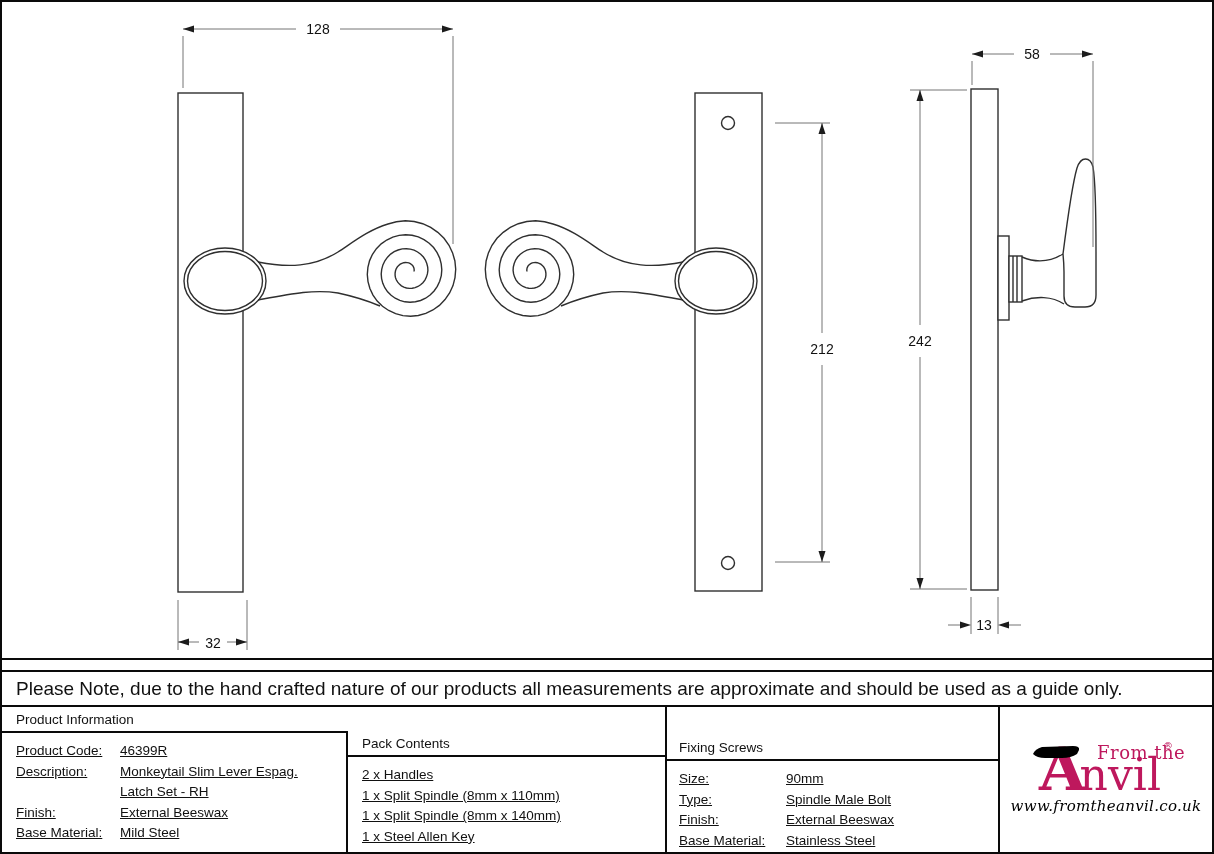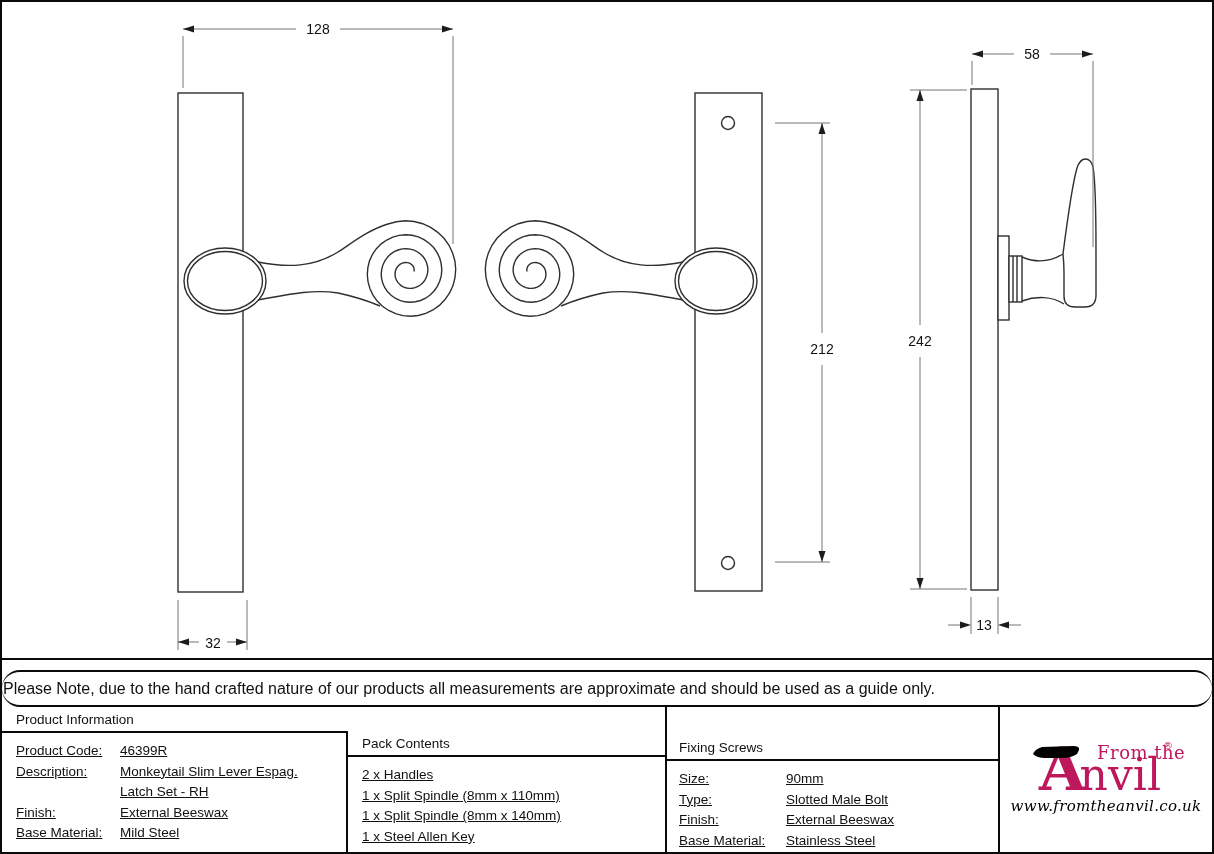--- a/index.html
+++ b/index.html
@@ -14,21 +14,21 @@
   .lnf { fill:#ffffff; stroke:#2f2f2f; stroke-width:1.4; }
   .dim { fill:none; stroke:#757575; stroke-width:1; }
   .arr { fill:#1c1c1c; stroke:none; }
   .dimtxt { font:14px "Liberation Sans",sans-serif; fill:#111;
             text-anchor:middle; dominant-baseline:central; }
   .rule-drawing-bottom { position:absolute; left:0; top:656px; width:100%; height:2px; background:#0a0a0a; }
   .note-box {
     position:absolute; left:0; top:668px; width:100%; height:37px;
     border-top:2px solid #0a0a0a; border-bottom:2px solid #0a0a0a;
     box-sizing:border-box; display:flex; align-items:center;
-    padding-left:1px; font-size:16px;border-radius:18px;
+    padding-left:14px; font-size:19px;
   }
   .info-table {
     position:absolute; left:0; top:705px; width:100%; height:145px;
     display:flex; font-size:13.5px;
   }
   .tcol { box-sizing:border-box; height:100%; }
   .tcol + .tcol { border-left:2px solid #0a0a0a; }
   .tcol-product { width:344px; }
   .tcol-pack    { width:319px;margin-top:24px; }
   .tcol-fixing  { width:333px; }
@@ -191,21 +191,21 @@
 
     <div class="tcol tcol-fixing">
       <div class="tcol-header">Fixing Screws</div>
       <div class="tcol-body">
         <div class="kv">
           <span class="k">Size:</span>
           <span class="v">90mm</span>
         </div>
         <div class="kv">
           <span class="k">Type:</span>
-          <span class="v">Slotted Male Bolt</span>
+          <span class="v">Spindle Male Bolt</span>
         </div>
         <div class="kv">
           <span class="k">Finish:</span>
           <span class="v">External Beeswax</span>
         </div>
         <div class="kv">
           <span class="k">Base Material:</span>
           <span class="v">Stainless Steel</span>
         </div>
       </div>

